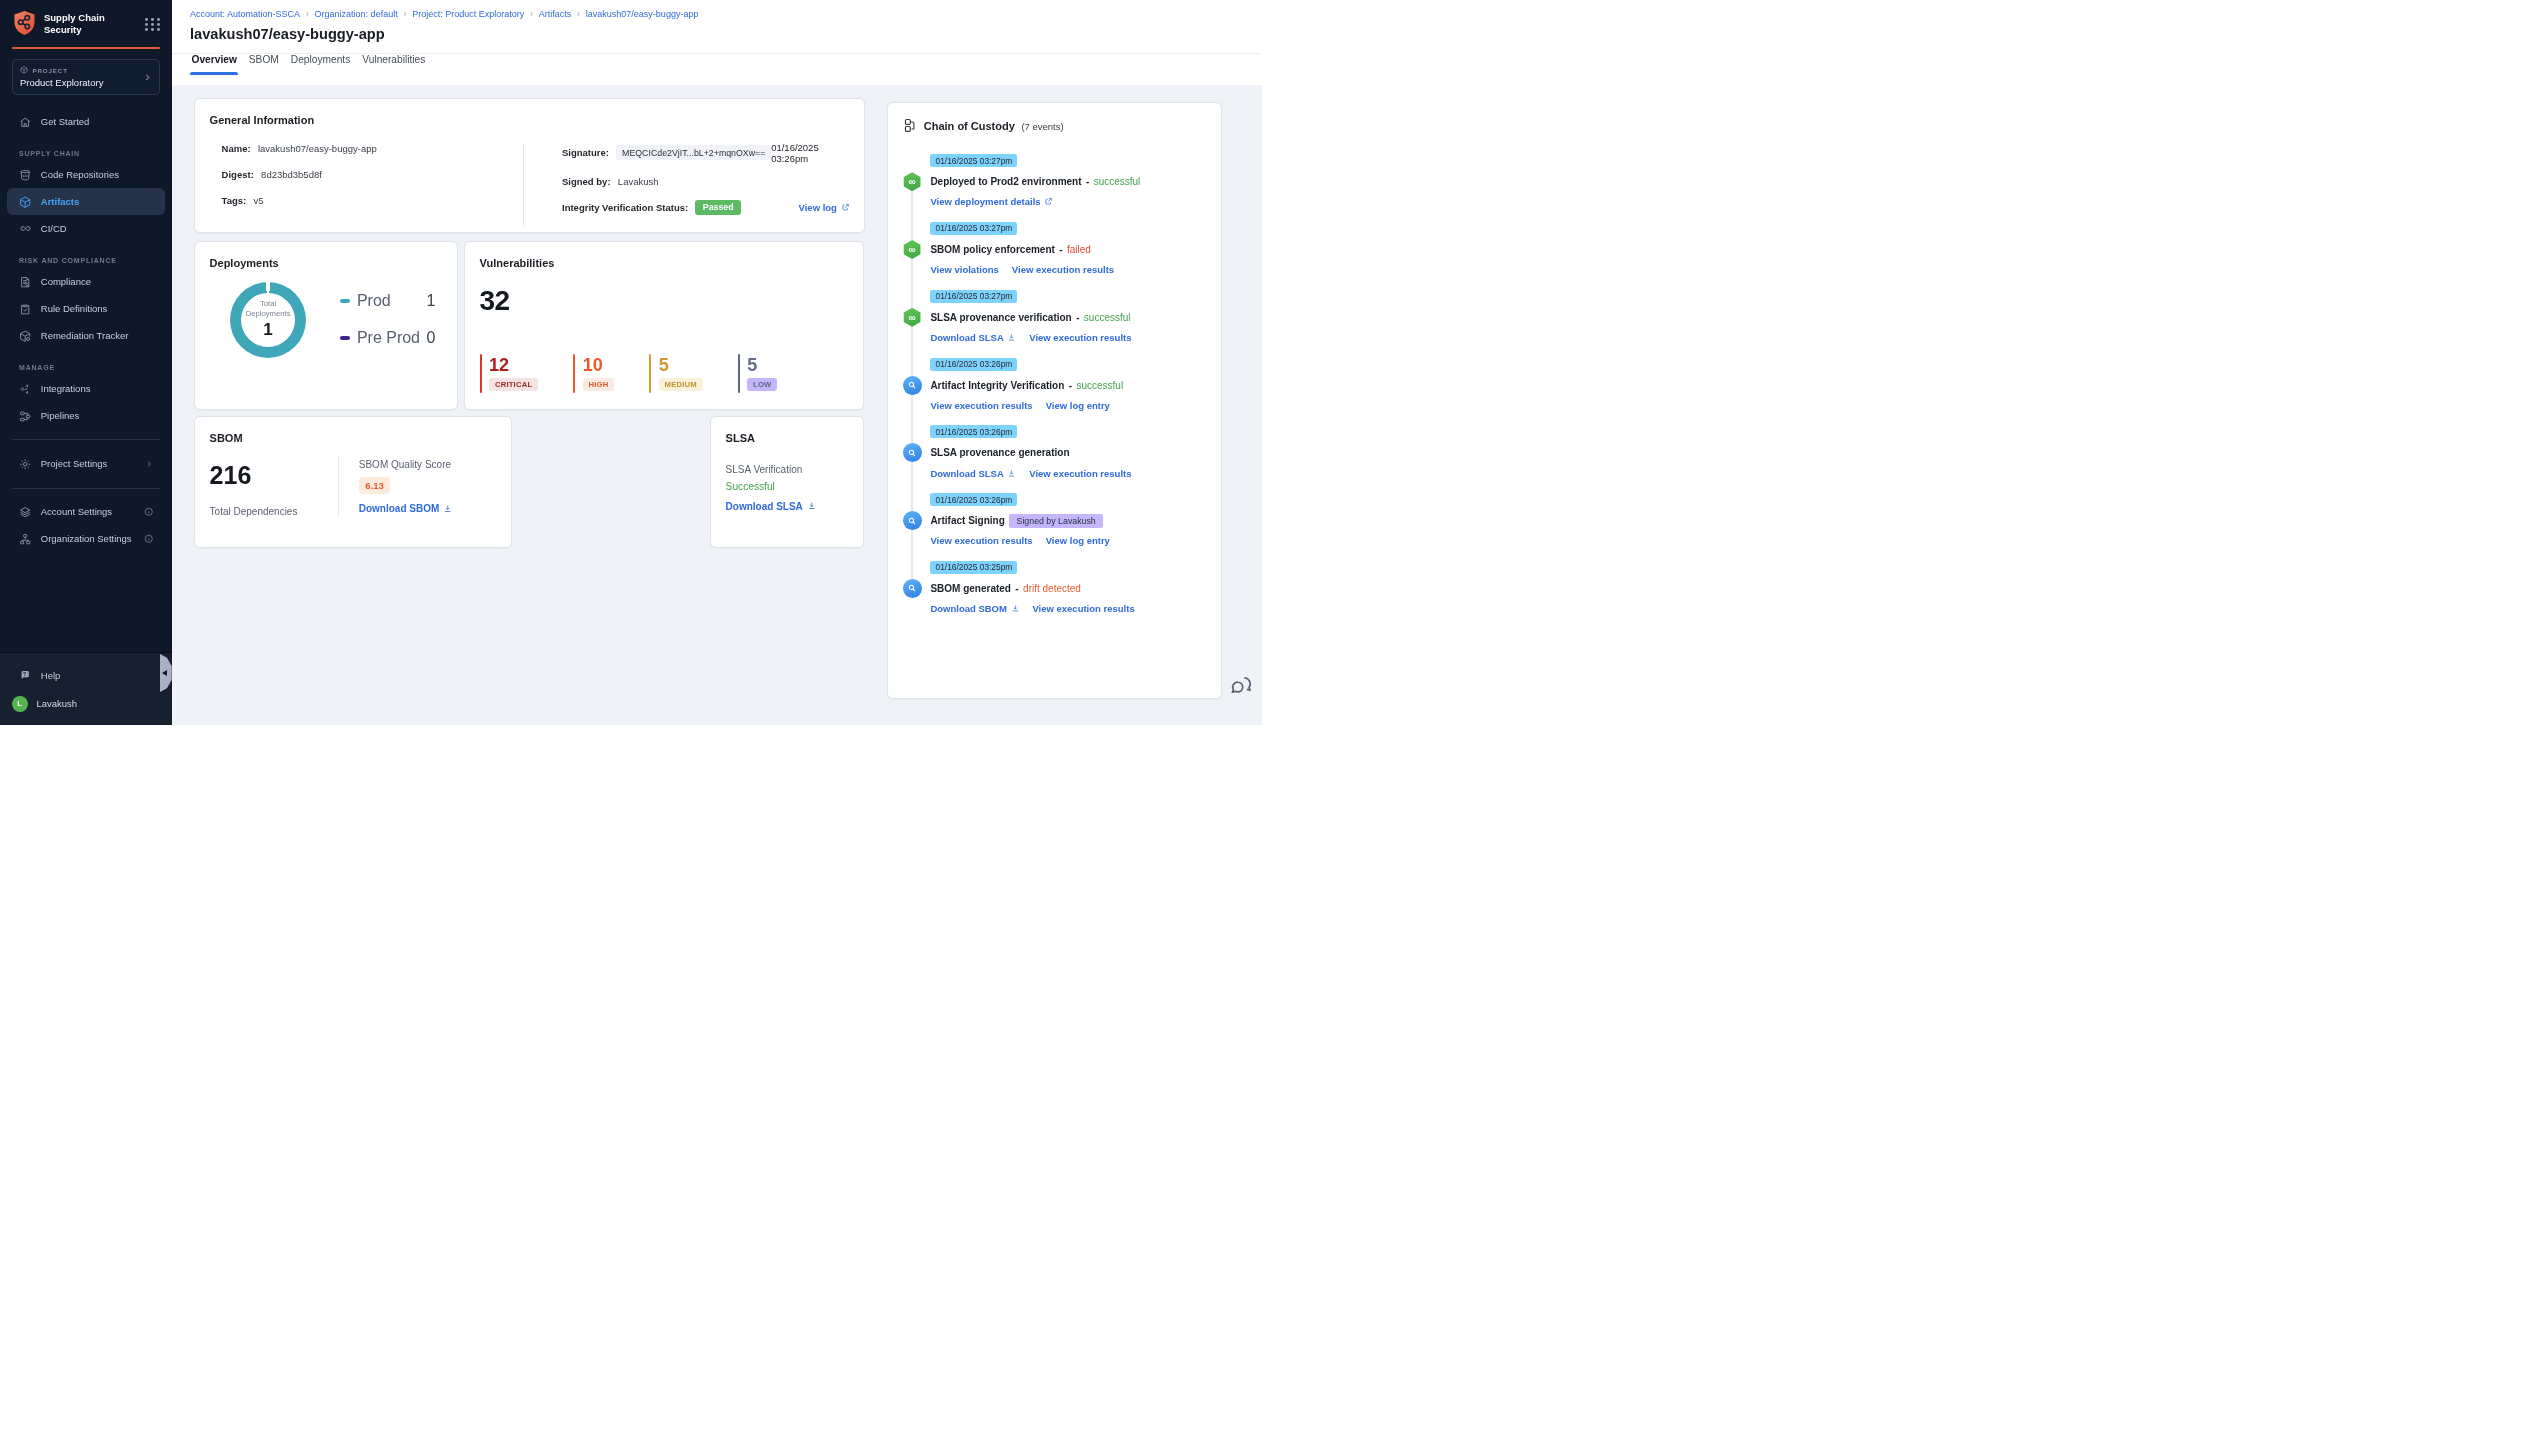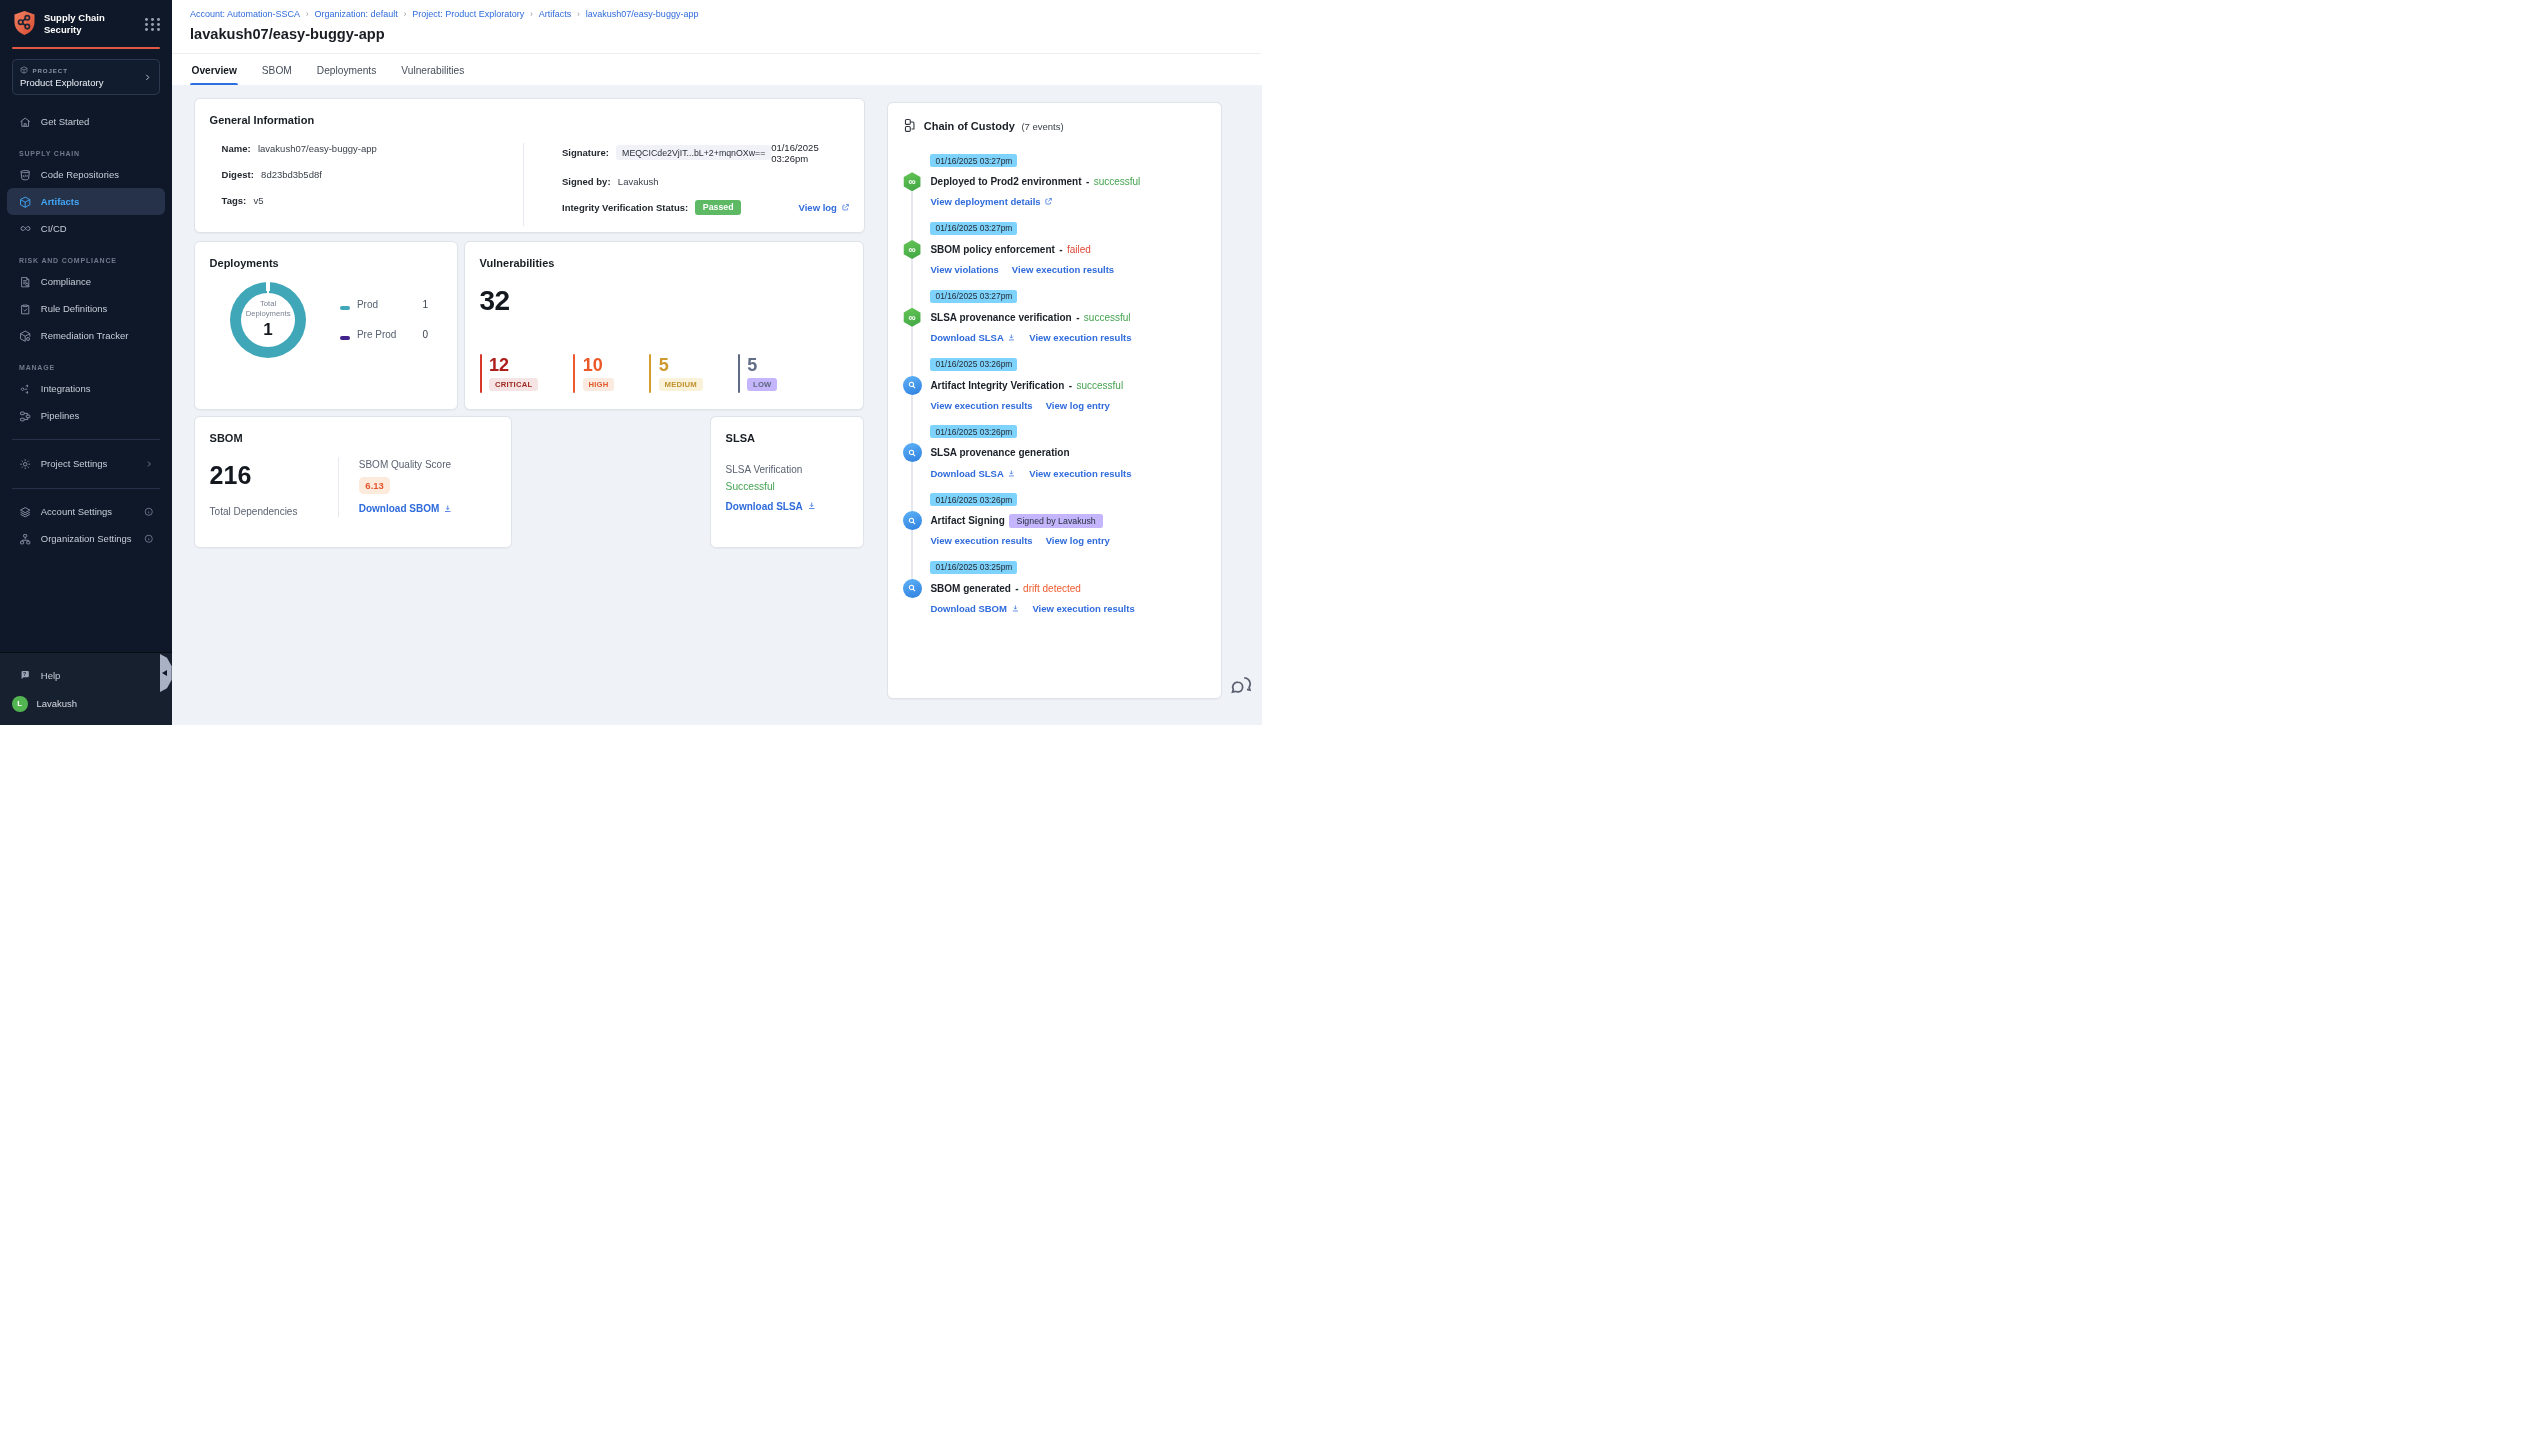--- a/index.html
+++ b/index.html
@@ -48,21 +48,21 @@
     border-top:3.7px solid transparent; border-bottom:3.7px solid transparent; margin-right:2.9px; }
 
   
   .content { flex:1; position:relative; background:#EFF2F7; }
   .content-header { position:absolute; top:0; left:0; right:0; height:85px; background:#fff; }
   .breadcrumb { padding:8.8px 0 0 18px; font-size:9px; display:flex; gap:5.8px; align-items:center; }
   .breadcrumb a { color:#2F6BDB; text-decoration:none; cursor:pointer; }
   .breadcrumb .sep { color:#98A0AC; font-size:8.8px; }
   .page-title { padding:7.3px 0 0 18px; font-size:14.6px; font-weight:700; color:#1A1E24; }
   .tabs-row { position:absolute; left:0; right:1px; top:53px; height:33px; border-top:0.7px solid #ECEEF2;
-    border-bottom:0.7px solid #E4E7EE; display:flex; align-items:flex-end; gap:22px; padding:0 0 0 18px; background:#fff; }
+    border-bottom:0.7px solid #E4E7EE; display:flex; align-items:flex-start; gap:9px; padding:0 0 0 18px; background:#fff; }
   .tab { position:relative; font-size:10.2px; color:#454D59; padding:0 1.5px 9.5px 1.5px; cursor:pointer; }
   .tab.active { color:#14181F; font-weight:700; }
   .tab.active::after { content:""; position:absolute; left:0; right:0; bottom:0; height:2.2px;
     background:#2B6FE0; border-radius:2.2px 2.2px 0 0; }
 
   .content-body { position:absolute; top:85px; left:0; right:0; bottom:0; background:#EFF2F7; }
   .card { position:absolute; background:#fff; border:0.7px solid #DFE3EA; border-radius:5.8px;
     box-shadow:0 0.7px 1.5px rgba(30,40,60,.04); }
   .card-title { font-size:11px; font-weight:700; color:#191E25; }
 
@@ -88,21 +88,21 @@
   #dep { left:22px; top:156px; width:264px; height:169px; padding:14.6px; }
   .dep-flex { display:flex; align-items:center; gap:34px; padding:13px 0 0 20.5px; }
   .donut { width:76px; height:76px; border-radius:50%; position:relative;
     background:conic-gradient(#fff 0deg 3deg, #3FA7B8 3deg 357deg, #fff 357deg 360deg); }
   .donut::after { content:""; position:absolute; inset:11px; background:#fff; border-radius:50%; }
   .donut-center { position:absolute; inset:0; z-index:1; display:flex; flex-direction:column;
     align-items:center; justify-content:center; text-align:center; }
   .donut-center .lbl { font-size:7.7px; color:#7A8292; width:48px; line-height:1.3; }
   .donut-center .val { font-size:17px; font-weight:700; color:#16191F; margin-top:0.7px; }
   .legend { display:flex; flex-direction:column; gap:19px; min-width:88px; }
-  .leg-item { display:flex; align-items:flex-end; gap:6.6px; font-size:10px; color:#566070; }
+  .leg-item { display:flex; align-items:center; gap:6.6px; font-size:16px; color:#566070; }
   .leg-dash { width:10.2px; height:4.4px; border-radius:2.2px; }
   .leg-dash.prod { background:#3FA7B8; }
   .leg-dash.preprod { background:#42238C; }
   .leg-val { margin-left:auto; color:#3C434E; }
 
   
   #vuln { left:292px; top:156px; width:400px; height:169px; padding:14.6px; display:flex; flex-direction:column; }
   .vuln-total { font-size:28px; font-weight:700; color:#14181F; margin-top:16px; letter-spacing:-0.7px; }
   .sev-row { margin-top:auto; display:flex; gap:35px; padding-bottom:1.5px; }
   .sev { display:flex; }

